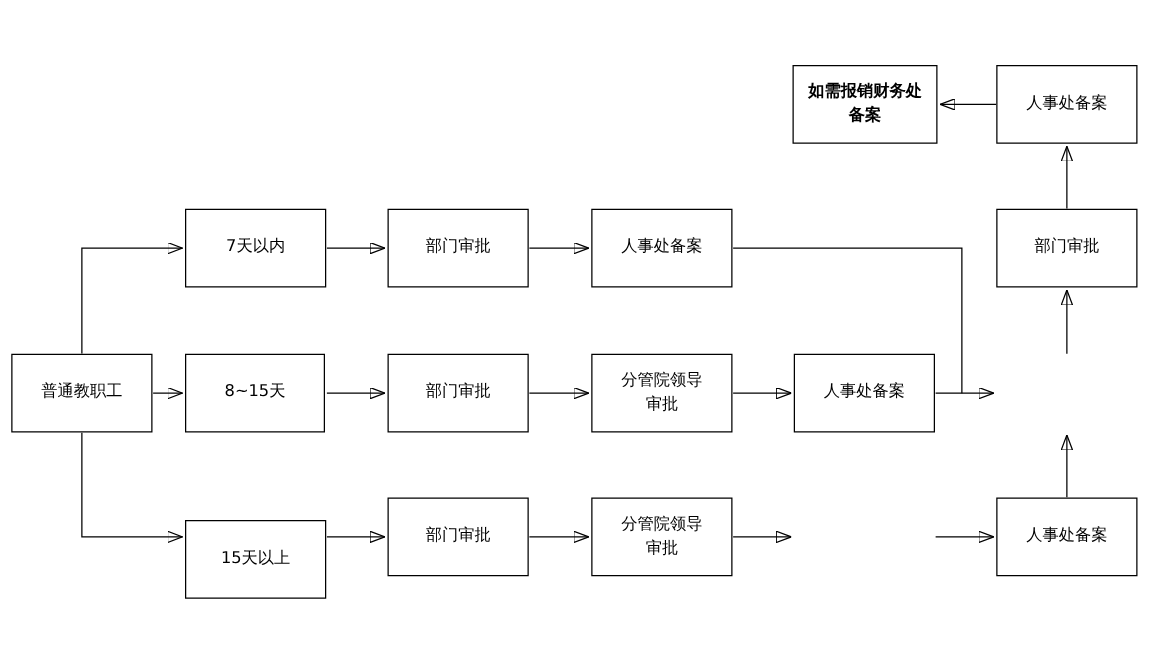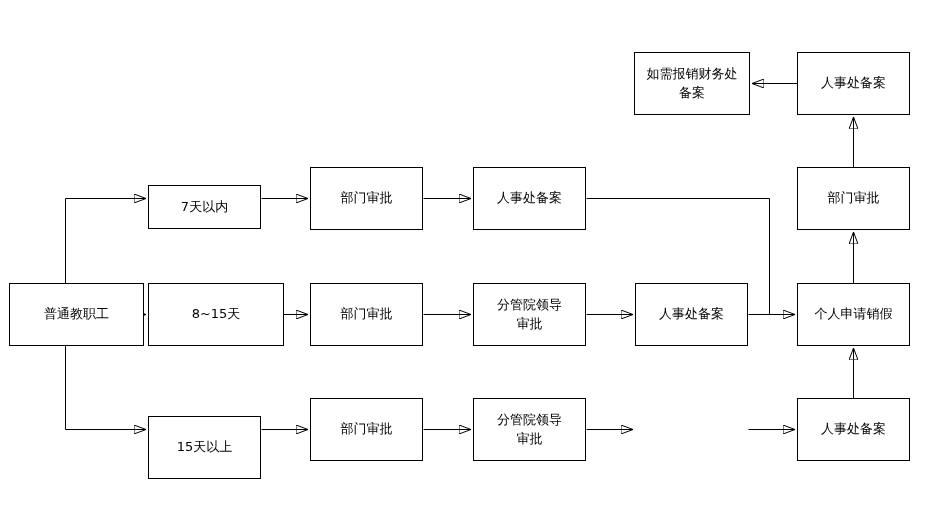--- a/index.html
+++ b/index.html
@@ -35,21 +35,21 @@
     display: flex;
     align-items: center;
     justify-content: center;
     text-align: center;
     color: #000000;
     font-size: 13px;
     line-height: 1.45;
   }
   .lbl { display: inline-block; }
   .lbl.w70  { max-width: 70px; }
-  .lbl.w96  { max-width: 96px; }
+  .lbl.w96  { max-width: 96px; font-weight: bold; }
 </style>
 </head>
 <body>
 
 <div id="canvas">
 
   <svg id="edges" width="937" height="516" viewBox="0 0 937 516" xmlns="http://www.w3.org/2000/svg">
     <defs>
       <marker id="arrow" viewBox="0 0 12 9" refX="12" refY="4.5" markerWidth="12" markerHeight="9" orient="auto">
         <path d="M0,0 L12,4.5 L0,9 z" fill="#000000" stroke="none"></path>
@@ -77,35 +77,35 @@
     <path d="M586.5 429.5 L633 429.5" marker-end="url(#arrow)"></path>
     <path d="M748.5 429.5 L795 429.5" marker-end="url(#arrow)"></path>
 
     <path d="M853.5 398 L853.5 348" marker-end="url(#arrow)"></path>
     <path d="M853.5 283 L853.5 232" marker-end="url(#arrow)"></path>
     <path d="M853.5 167 L853.5 117" marker-end="url(#arrow)"></path>
 
     <path d="M797 83.5 L752 83.5" marker-end="url(#arrow)"></path>
   </svg>
 
-  <div class="node" style="left:9px;top:283px;width:135px;height:63px">
+  <div class="node" style="left:9px;top:283px;width:113px;height:63px">
     <span class="lbl">普通教职工</span>
   </div>
 
-  <div class="node" style="left:148px;top:185px;width:113px;height:44px">
+  <div class="node" style="left:148px;top:167px;width:113px;height:63px">
     <span class="lbl">7天以内</span>
   </div>
   <div class="node" style="left:310px;top:167px;width:113px;height:63px">
     <span class="lbl">部门审批</span>
   </div>
   <div class="node" style="left:473px;top:167px;width:113px;height:63px">
     <span class="lbl">人事处备案</span>
   </div>
 
-  <div class="node" style="left:148px;top:283px;width:136px;height:63px">
+  <div class="node" style="left:148px;top:283px;width:112px;height:63px">
     <span class="lbl">8~15天</span>
   </div>
   <div class="node" style="left:310px;top:283px;width:113px;height:63px">
     <span class="lbl">部门审批</span>
   </div>
   <div class="node" style="left:473px;top:283px;width:113px;height:63px">
     <span class="lbl w70">分管院领导审批</span>
   </div>
   <div class="node" style="left:635px;top:283px;width:113px;height:63px">
     <span class="lbl">人事处备案</span>
@@ -117,23 +117,20 @@
   <div class="node" style="left:310px;top:398px;width:113px;height:63px">
     <span class="lbl">部门审批</span>
   </div>
   <div class="node" style="left:473px;top:398px;width:113px;height:63px">
     <span class="lbl w70">分管院领导审批</span>
   </div>
   <div class="node" style="left:797px;top:398px;width:113px;height:63px">
     <span class="lbl">人事处备案</span>
   </div>
 
-  <div class="node" style="left:797px;top:283px;width:113px;height:63px">
-    <span class="lbl">个人申请销假</span>
-  </div>
   <div class="node" style="left:797px;top:167px;width:113px;height:63px">
     <span class="lbl">部门审批</span>
   </div>
   <div class="node" style="left:797px;top:52px;width:113px;height:63px">
     <span class="lbl">人事处备案</span>
   </div>
   <div class="node" style="left:634px;top:52px;width:116px;height:63px">
     <span class="lbl w96">如需报销财务处备案</span>
   </div>
 

